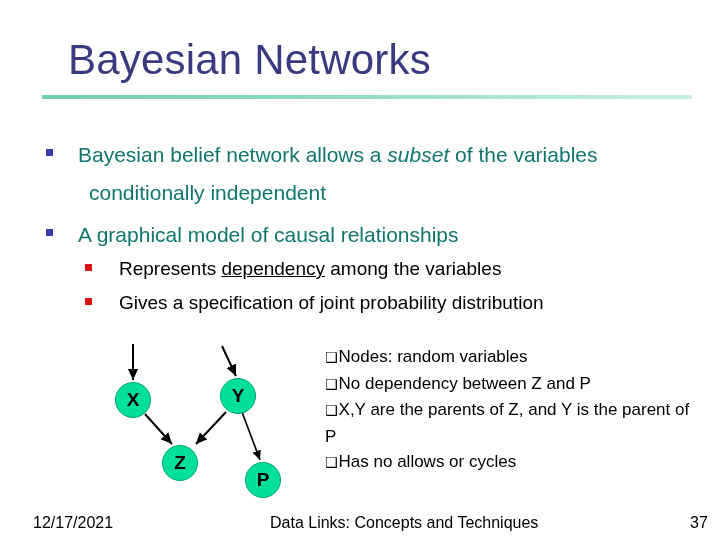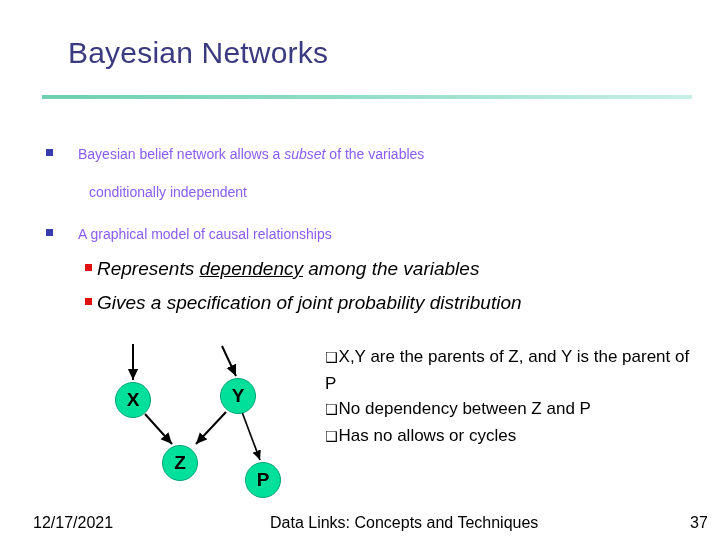--- a/index.html
+++ b/index.html
@@ -14,41 +14,41 @@
     background: #ffffff;
     overflow: hidden;
     font-family: "Liberation Sans", sans-serif;
   }
 
   
   #title {
     position: absolute;
     left: 68px;
     top: 36px;
-    font-size: 30px;
+    font-size: 42px;
     color: #3a3a80;
     letter-spacing: 0.2px;
     white-space: nowrap;
   }
   #title-rule {
     position: absolute;
     left: 42px;
     top: 95px;
     width: 650px;
     height: 4px;
     background: linear-gradient(to right, #6ecfb0 0%, #8fdcc4 45%, #c8efe6 100%);
   }
 
   
   .lvl1 {
     position: absolute;
     left: 46px;
     width: 640px;
-    font-size: 14px;
-    color: #8b5cf6;
+    font-size: 21px;
+    color: #0f766e;
     line-height: 29px;
   }
   .lvl1 .marker {
     position: absolute;
     left: 0px;
     top: 9px;
     width: 7px;
     height: 7px;
     background: #3b3bb0;
   }
@@ -67,22 +67,21 @@
   .lvl2 .marker {
     position: absolute;
     left: 0px;
     top: 9px;
     width: 7px;
     height: 7px;
     background: #e01010;
   }
   .lvl2 .txt {
     display: block;
-    margin-left: 12px;
-    font-style: italic;
+    margin-left: 34px;
   }
   .ital { font-style: italic; }
   .uline { text-decoration: underline; }
 
   #b1 { top: 140px; }
   #b1b { top: 178px; left: 78px; width: 620px; }
   #b2 { top: 220px; }
   #s1 { top: 255px; }
   #s2 { top: 289px; }
 
@@ -202,22 +201,23 @@
 
       <line x1="142" y1="82" x2="160" y2="130" stroke="#000000" stroke-width="1.7" marker-end="url(#ah)"></line>
     </svg>
     <div class="node" id="node-x">X</div>
     <div class="node" id="node-y">Y</div>
     <div class="node" id="node-z">Z</div>
     <div class="node" id="node-p">P</div>
   </div>
 
   <div id="notes">
+    <span class="note-line"><span class="sq">❑</span><span>Nodes: random variables</span></span>
+    <span class="note-line"><span class="sq">❑</span><span>No dependency between Z and P</span></span>
     <span class="note-line"><span class="sq">❑</span><span>X,Y are the parents of Z, and Y is the parent of P</span></span>
-    <span class="note-line"><span class="sq">❑</span><span>No dependency between Z and P</span></span>
     <span class="note-line"><span class="sq">❑</span><span>Has no allows or cycles</span></span>
   </div>
 
   <div class="footer" id="foot-date">12/17/2021</div>
   <div class="footer" id="foot-center">Data Links: Concepts and Techniques</div>
   <div class="footer" id="foot-page">37</div>
 
 </div>
 
 </body></html>

